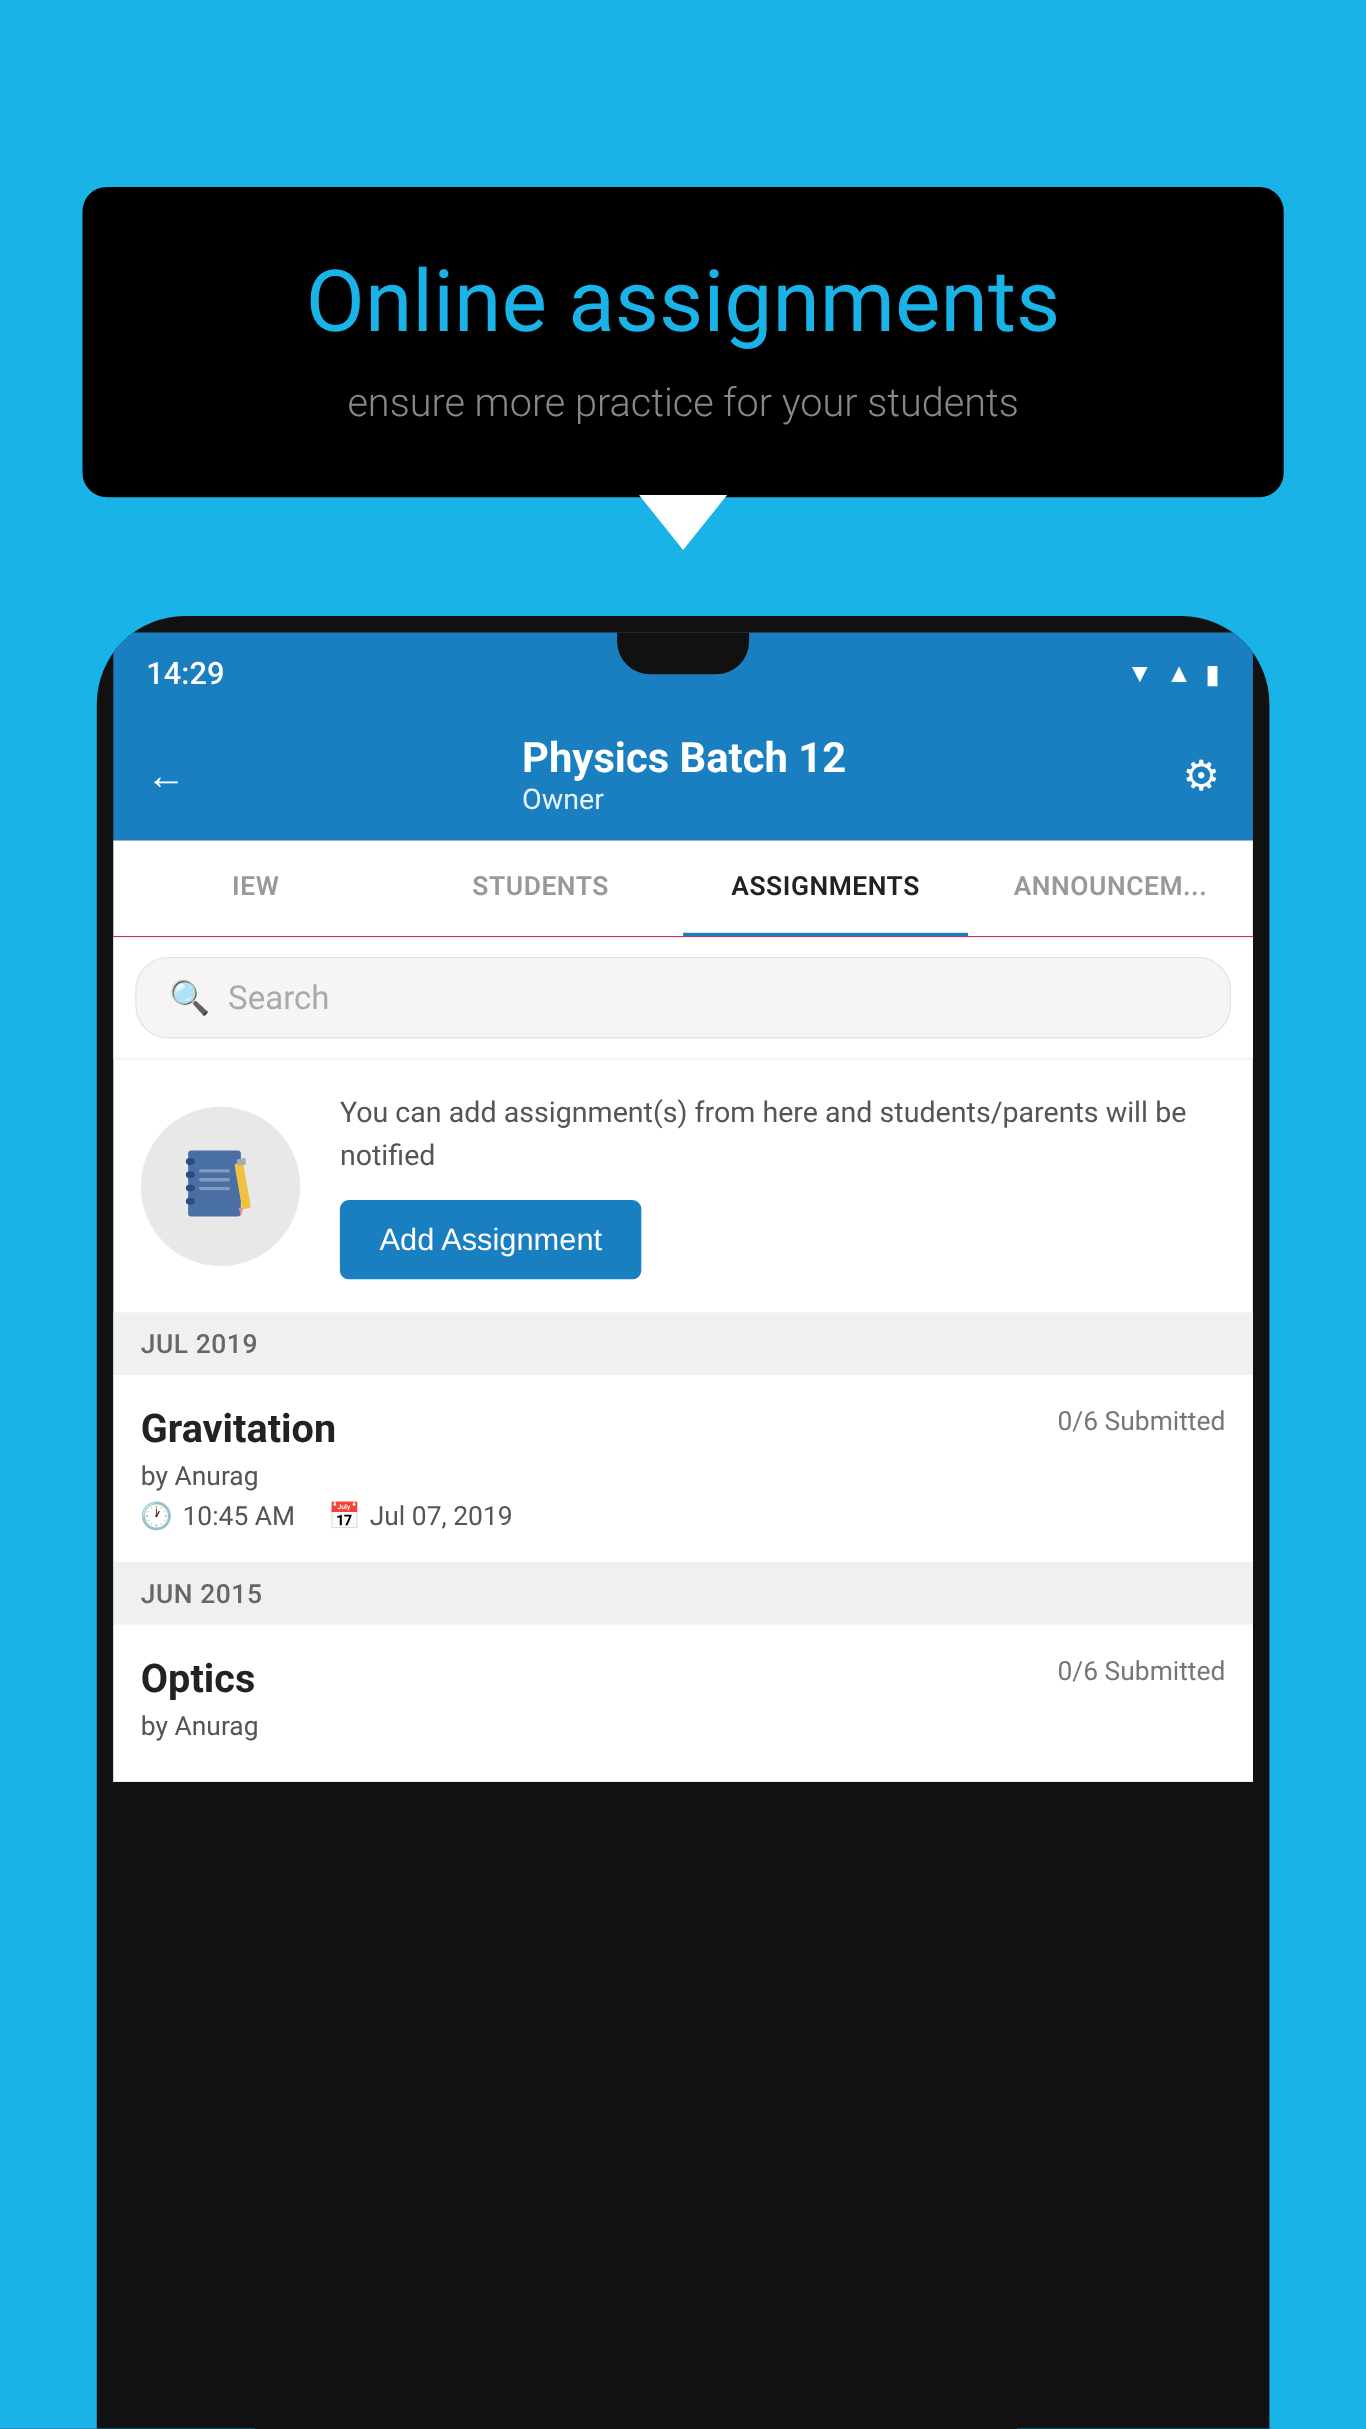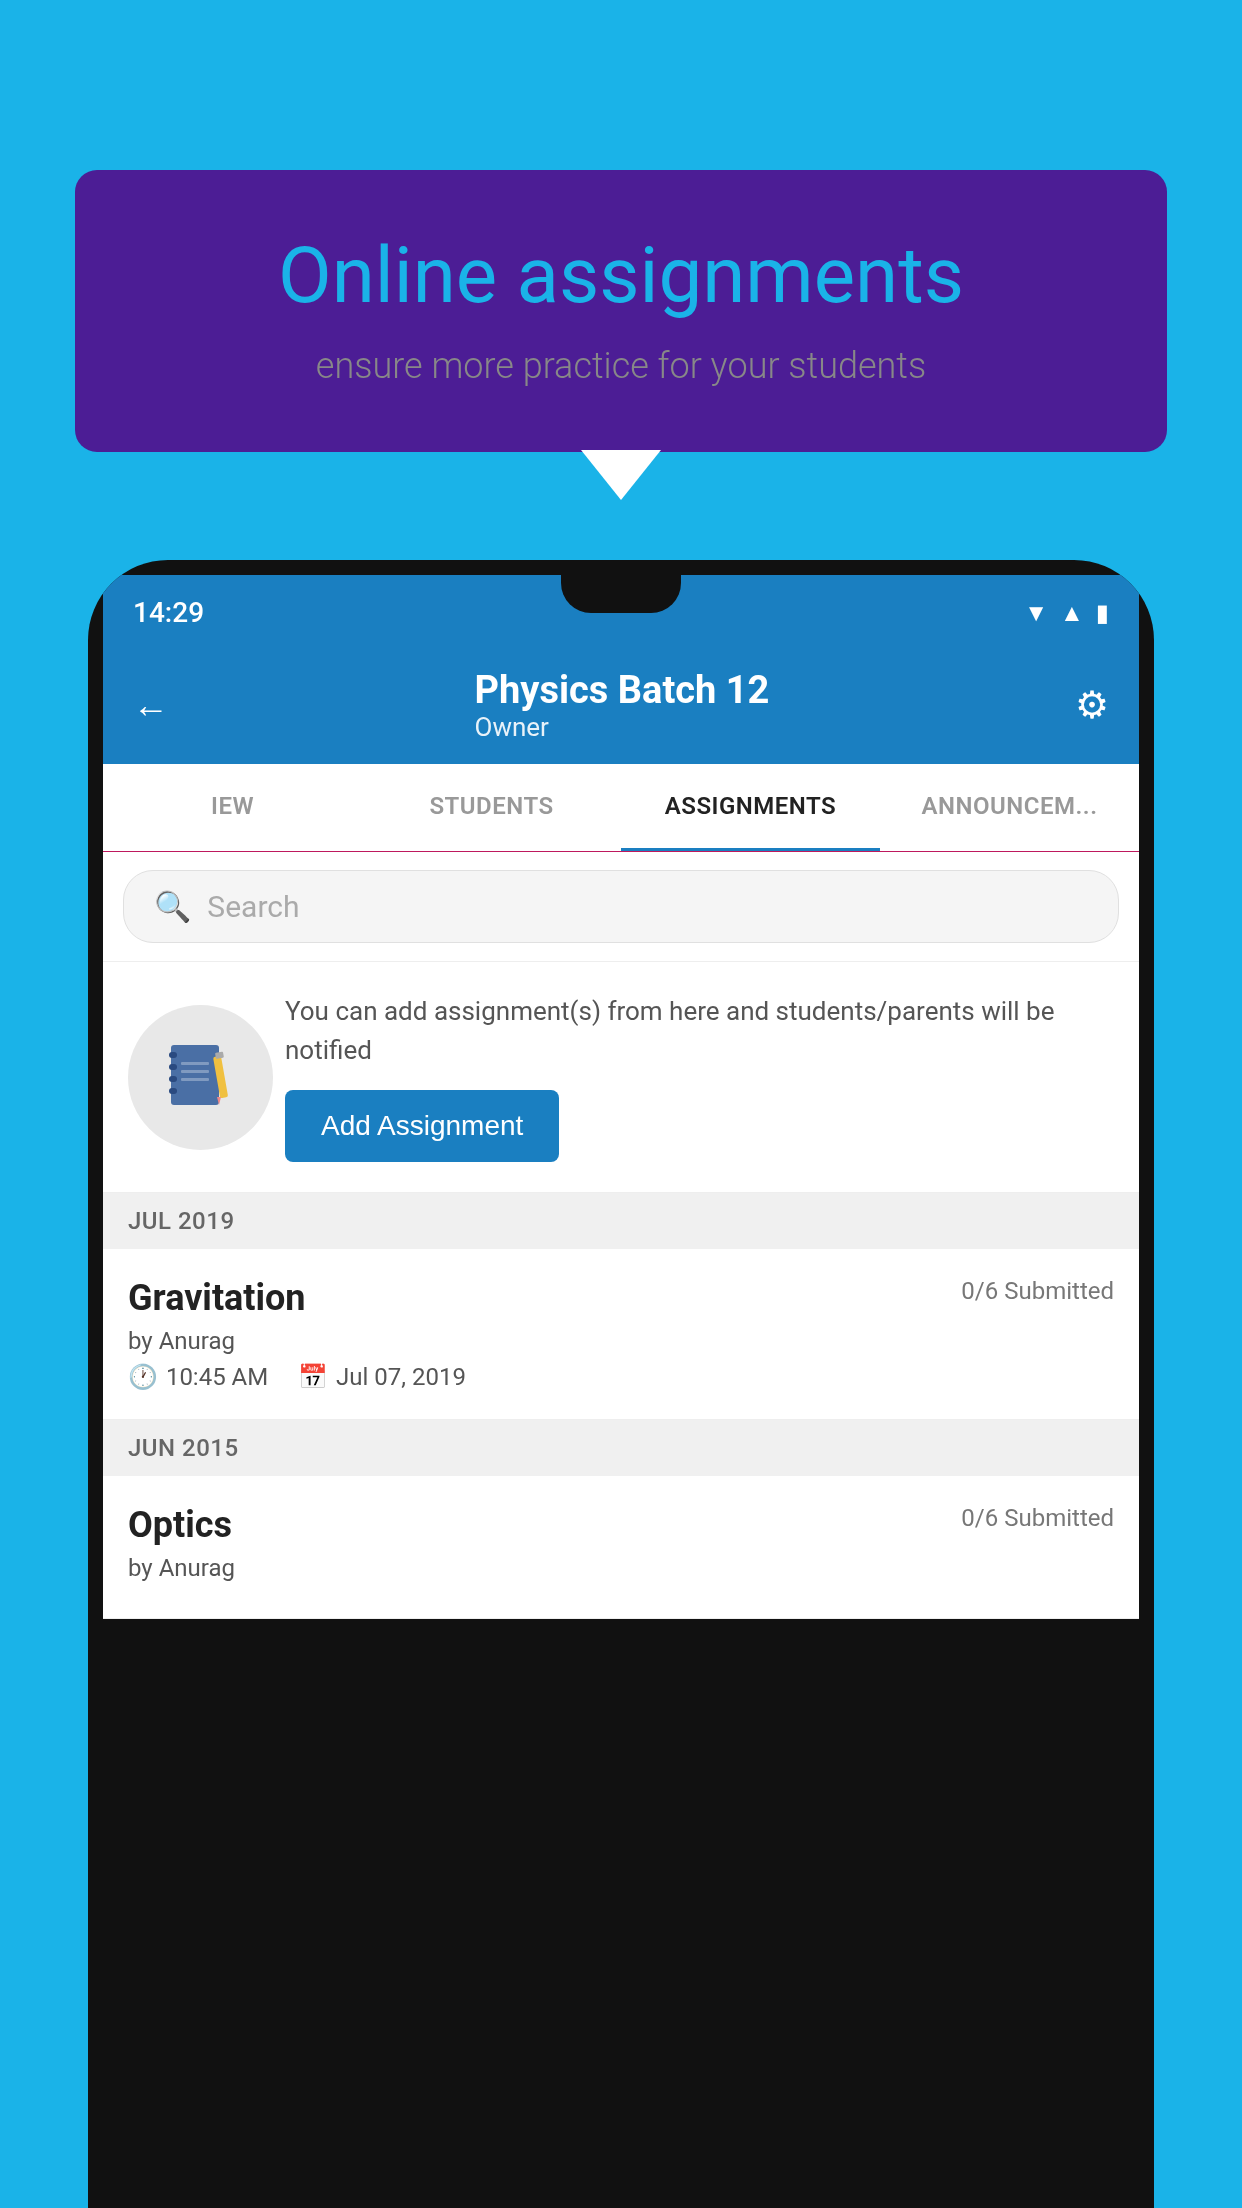--- a/index.html
+++ b/index.html
@@ -15,21 +15,21 @@
 
     
     .speech-bubble-container {
       position: absolute;
       top: 170px;
       left: 75px;
       right: 75px;
     }
 
     .speech-bubble {
-      background: #4c1d95;
+      background: #000000;
       border-radius: 22px;
       padding: 60px 70px 65px;
       position: relative;
     }
 
     .speech-bubble::after {
       content: '';
       position: absolute;
       bottom: -48px;
       left: 50%;
@@ -203,21 +203,21 @@
       color: #aaa;
       font-size: 30px;
     }
 
     
     .add-assignment-promo {
       display: flex;
       align-items: center;
       padding: 30px 25px;
       border-bottom: 1px solid #eee;
-      gap: 12px;
+      gap: 36px;
     }
 
     .notebook-icon-circle {
       width: 145px;
       height: 145px;
       border-radius: 50%;
       background: #e8e8e8;
       display: flex;
       align-items: center;
       justify-content: center;

